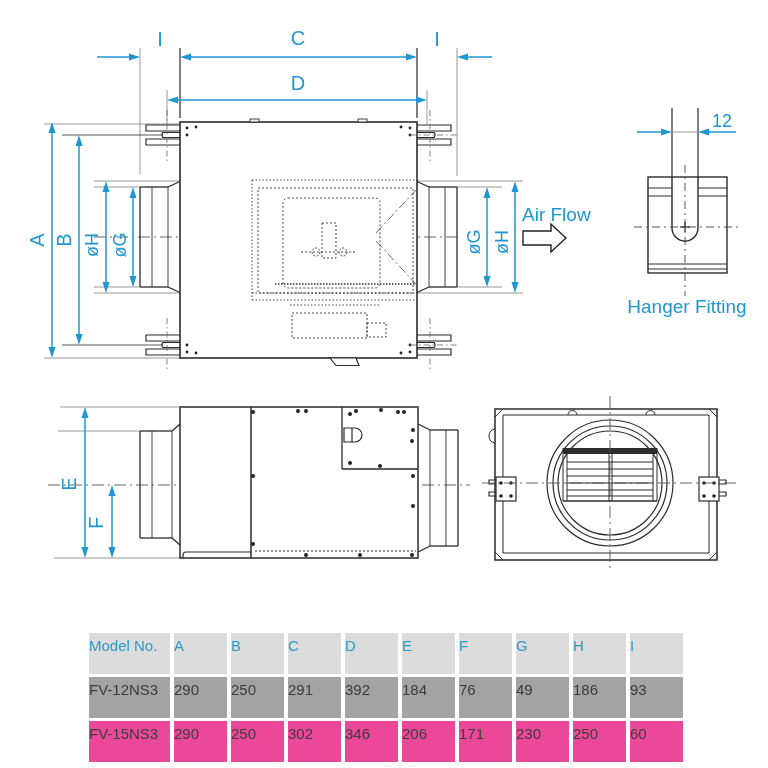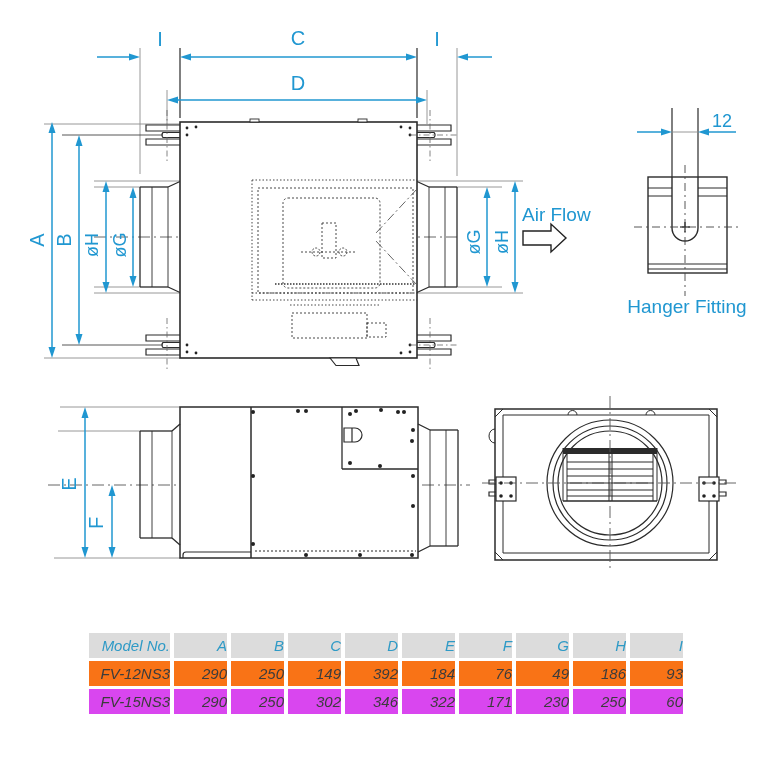--- a/index.html
+++ b/index.html
@@ -8,27 +8,27 @@
     font-family:"Liberation Sans", sans-serif;
   }
   #drawing{position:absolute;left:0;top:0;}
   .dimtxt{fill:#2097d1;font-size:20px;font-family:"Liberation Sans",sans-serif;}
   .dimtxt-sm{fill:#2097d1;font-size:18px;font-family:"Liberation Sans",sans-serif;}
   .bluetxt{fill:#2097d1;font-size:19px;font-family:"Liberation Sans",sans-serif;}
   
   #dim-table{position:absolute;left:89px;top:633px;width:592px;}
   .trow{display:flex;gap:4px;margin-bottom:3px;}
   .tcell{
-    height:25px;line-height:25px;text-align:right;font-size:15px;color:#3c3c3c;
-    background:#dcdcdc;flex:0 0 53px;font-style:italic;
+    height:41px;line-height:25px;text-align:left;font-size:15px;color:#3c3c3c;
+    background:#dcdcdc;flex:0 0 53px;
   }
   .tcell.model{flex:0 0 81px;}
   .trow.head .tcell{color:#2e9ac6;}
-  .trow.hl .tcell{background:#f97316;}
-  .trow.alt .tcell{background:#d946ef;}
+  .trow.hl .tcell{background:#a3a3a3;}
+  .trow.alt .tcell{background:#ec4899;}
 </style>
 </head>
 <body>
 
 <svg id="drawing" width="768" height="625" viewBox="0 0 768 625" stroke-linecap="butt" fill="none">
 
   <g>
 
     <g stroke="#8d8d8d" stroke-width="0.9">
       <line x1="44" y1="124" x2="180" y2="124"></line>
@@ -379,33 +379,33 @@
       <div class="tcell">E</div>
       <div class="tcell">F</div>
       <div class="tcell">G</div>
       <div class="tcell">H</div>
       <div class="tcell">I</div>
     </div>
     <div class="trow hl">
       <div class="tcell model">FV-12NS3</div>
       <div class="tcell">290</div>
       <div class="tcell">250</div>
-      <div class="tcell">149</div>
+      <div class="tcell">291</div>
       <div class="tcell">392</div>
       <div class="tcell">184</div>
       <div class="tcell">76</div>
       <div class="tcell">49</div>
       <div class="tcell">186</div>
       <div class="tcell">93</div>
     </div>
     <div class="trow alt">
       <div class="tcell model">FV-15NS3</div>
       <div class="tcell">290</div>
       <div class="tcell">250</div>
       <div class="tcell">302</div>
       <div class="tcell">346</div>
-      <div class="tcell">322</div>
+      <div class="tcell">206</div>
       <div class="tcell">171</div>
       <div class="tcell">230</div>
       <div class="tcell">250</div>
       <div class="tcell">60</div>
     </div>
   </div>
 
 </body></html>

